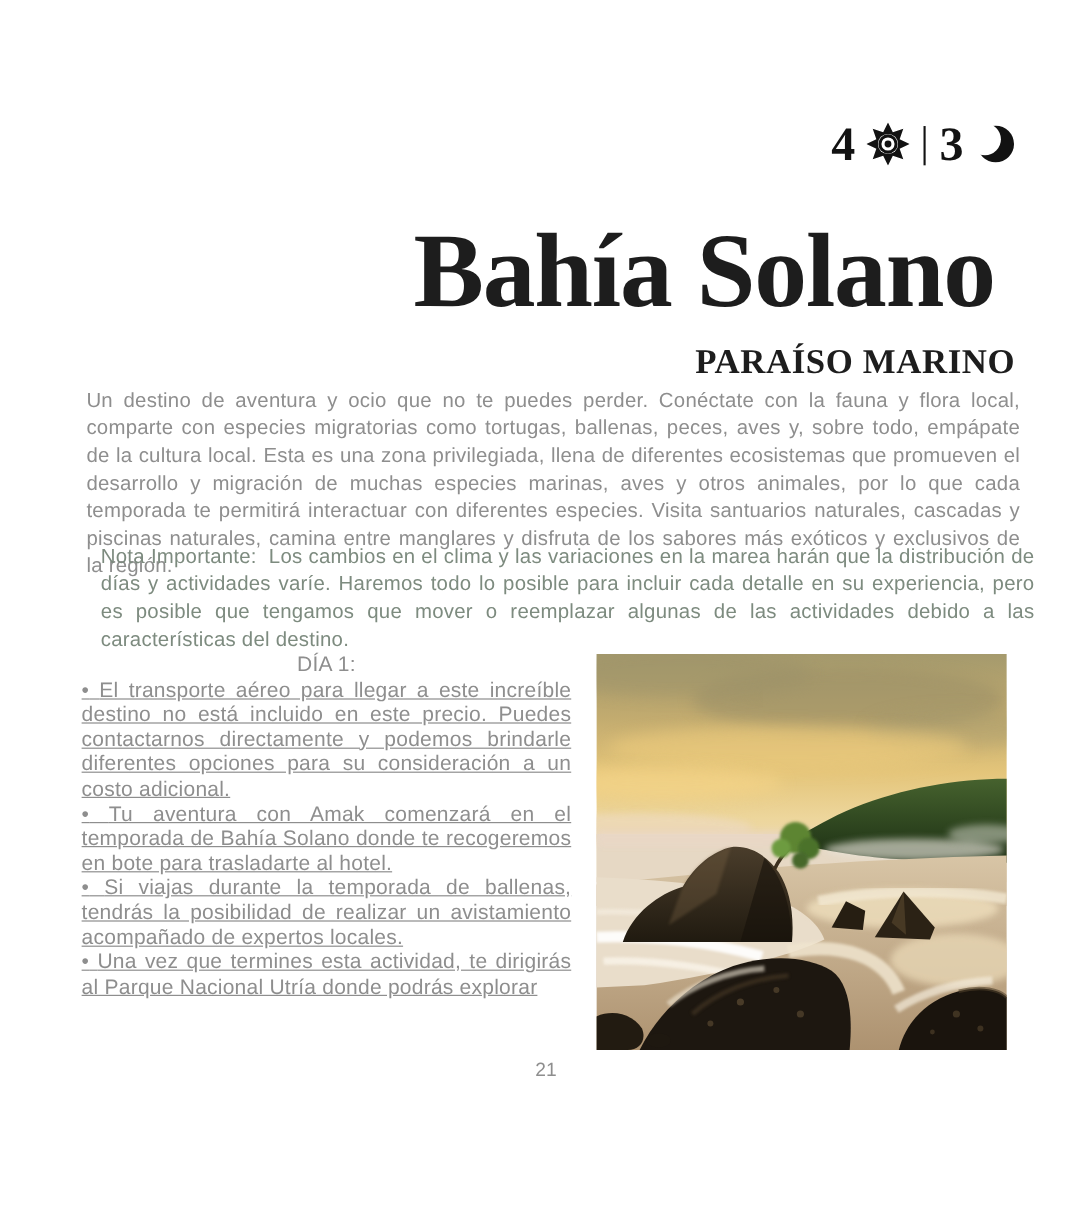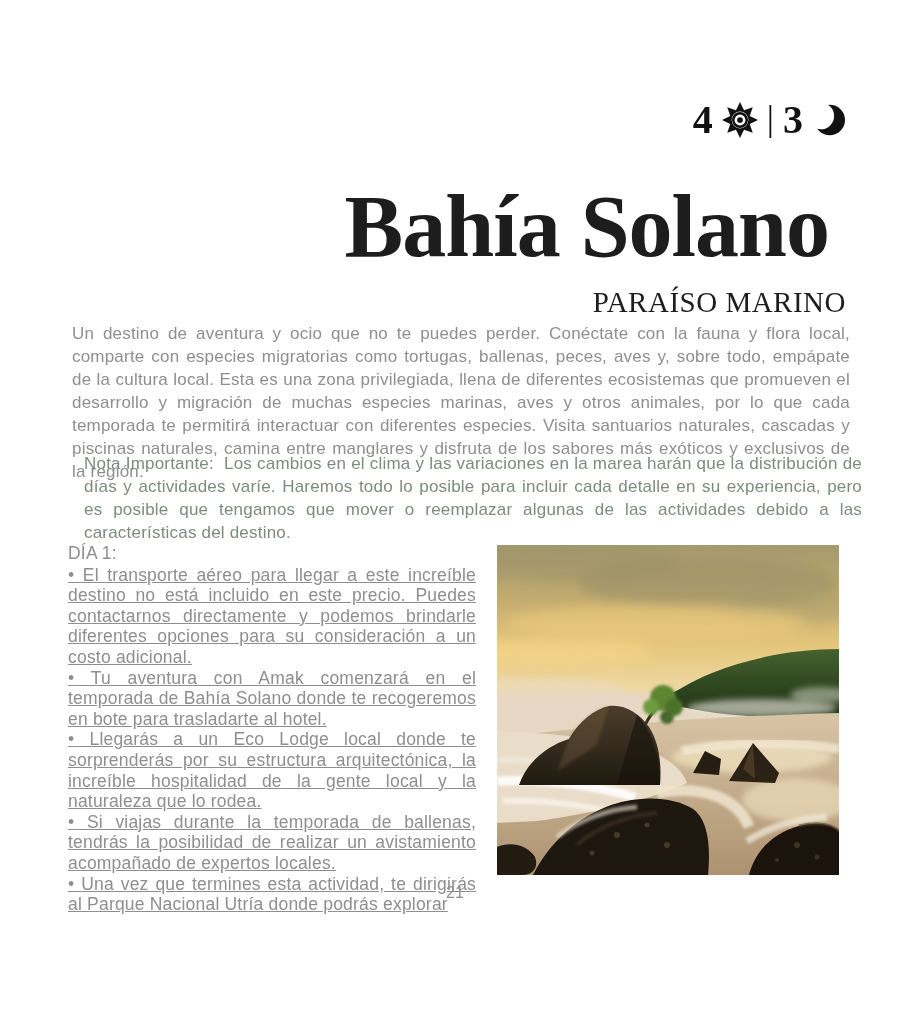--- a/index.html
+++ b/index.html
@@ -42,21 +42,21 @@
   .title-main {
     font-size: 88px;
     font-weight: 700;
     margin: 17px;
     line-height: 1.0;
     letter-spacing: -1px;
     white-space: nowrap;
   }
   .title-sub {
     font-size: 29px;
-    font-weight: 400;
+    font-weight: 700;
     letter-spacing: 0.5px;
     line-height: 1;
     margin-top: 1px;
   }
 
   
   .intro {
     position: absolute;
     left: 68px;
     top: 318px;
@@ -85,21 +85,21 @@
   .day-section {
     position: absolute;
     left: 68px;
     top: 543px;
     width: 408px;
     font-size: 17.5px;
     line-height: 20.6px;
     letter-spacing: 0.2px;
     color: #8e8e8e;
   }
-  .day-label { margin: 0 0 1px 0; }
+  .day-label { margin: 0 0 1px 0; text-align: center; }
   .bullet { margin: 0; text-align: justify; text-decoration: underline; }
 
   
   .photo {
     position: absolute;
     left: 497px;
     top: 545px;
     width: 342px;
     height: 330px;
   }
@@ -151,21 +151,20 @@
   </div>
 
   <p class="intro">Un destino de aventura y ocio que no te puedes perder. Conéctate con la fauna y flora local, comparte con especies migratorias como tortugas, ballenas, peces, aves y, sobre todo, empápate de la cultura local. Esta es una zona privilegiada, llena de diferentes ecosistemas que promueven el desarrollo y migración de muchas especies marinas, aves y otros animales, por lo que cada temporada te permitirá interactuar con diferentes especies. Visita santuarios naturales, cascadas y piscinas naturales, camina entre manglares y disfruta de los sabores más exóticos y exclusivos de la región.</p>
 
   <p class="nota"><span>Nota Importante:</span>&nbsp; <span>Los cambios en el clima y las variaciones en la marea harán que la distribución de días y actividades varíe. Haremos todo lo posible para incluir cada detalle en su experiencia, pero es posible que tengamos que mover o reemplazar algunas de las actividades debido a las características del destino.</span></p>
 
   <div class="day-section">
     <p class="day-label">DÍA 1:</p>
     <p class="bullet"><span>•</span> <span>El transporte aéreo para llegar a este increíble destino no está incluido en este precio. Puedes contactarnos directamente y podemos brindarle diferentes opciones para su consideración a un costo adicional.</span></p>
     <p class="bullet"><span>•</span> <span>Tu aventura con Amak comenzará en el temporada de Bahía Solano donde te recogeremos en bote para trasladarte al hotel.</span></p>
-    <p class="bullet"><span>•</span> <span>Llegarás a un Eco Lodge local donde te sorprenderás por su estructura arquitectónica, la increíble hospitalidad de la gente local y la naturaleza que lo rodea.</span></p>
     <p class="bullet"><span>•</span> <span>Si viajas durante la temporada de ballenas, tendrás la posibilidad de realizar un avistamiento acompañado de expertos locales.</span></p>
     <p class="bullet"><span>•</span> <span>Una vez que termines esta actividad, te dirigirás al Parque Nacional Utría donde podrás explorar</span></p>
   </div>
 
   <div class="photo">
     <svg viewBox="0 0 342 330" preserveAspectRatio="none">
       <defs>
         <linearGradient id="skyG" x1="0" y1="0" x2="0" y2="1">
           <stop offset="0" stop-color="#a59a6d"></stop>
           <stop offset="0.28" stop-color="#c2ab6f"></stop>

